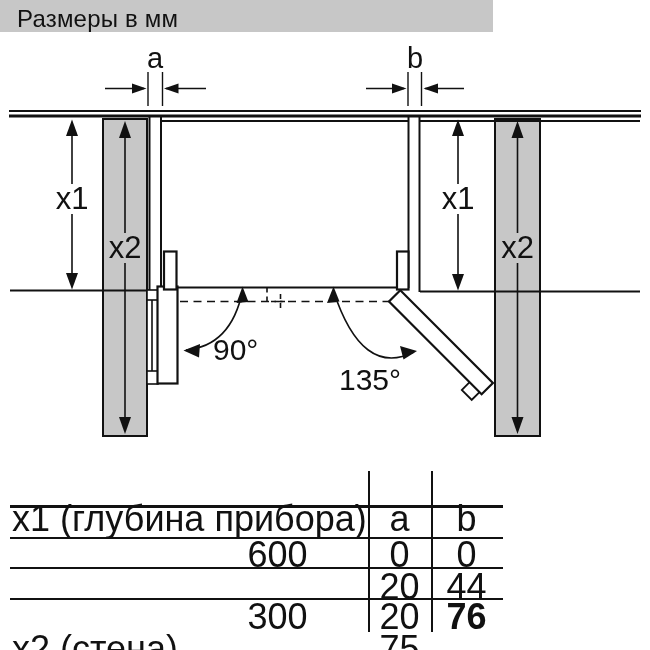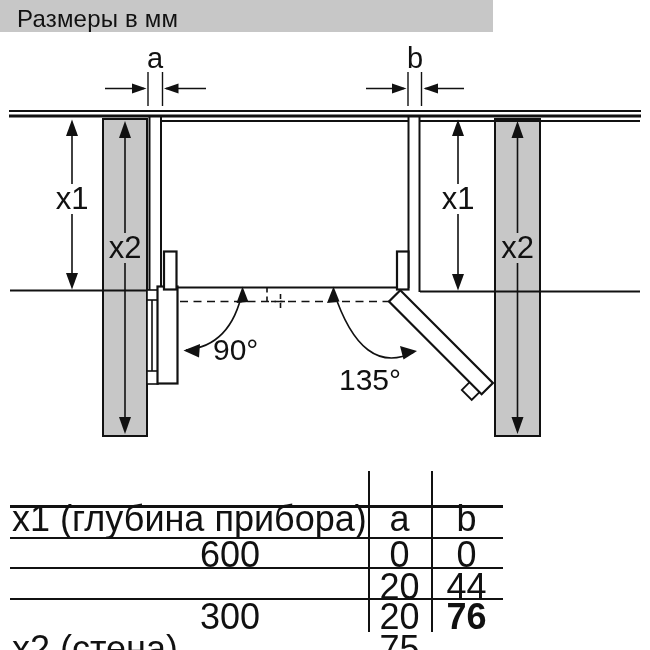--- a/index.html
+++ b/index.html
@@ -16,21 +16,21 @@
   #x2-left{left:104px;top:233px;width:42px;background:#c7c7c7;}
   #x2-right{left:496px;top:233px;width:43px;background:#c7c7c7;}
   .anglab{font-size:30px;}
   #angle-90{left:213px;top:333px;}
   #angle-135{left:339px;top:363px;}
   svg{position:absolute;left:0;top:0;}
   
   .tline{position:absolute;background:#111;}
   #t-gray{left:10px;top:600px;width:493px;height:32px;background:#c7c7c7;}
   .tcell{position:absolute;font-size:36px;line-height:31px;white-space:nowrap;margin-top:32px;}
-  .num-right{text-align:left;}
+  .num-right{text-align:center;}
   .cent{text-align:center;}
   .col-a{left:370px;width:59px;}
   .col-b{left:432px;width:69px;}
   .col-x1{left:200px;width:155px;}
 </style>
 </head>
 <body>
 
 <div id="page">
 

